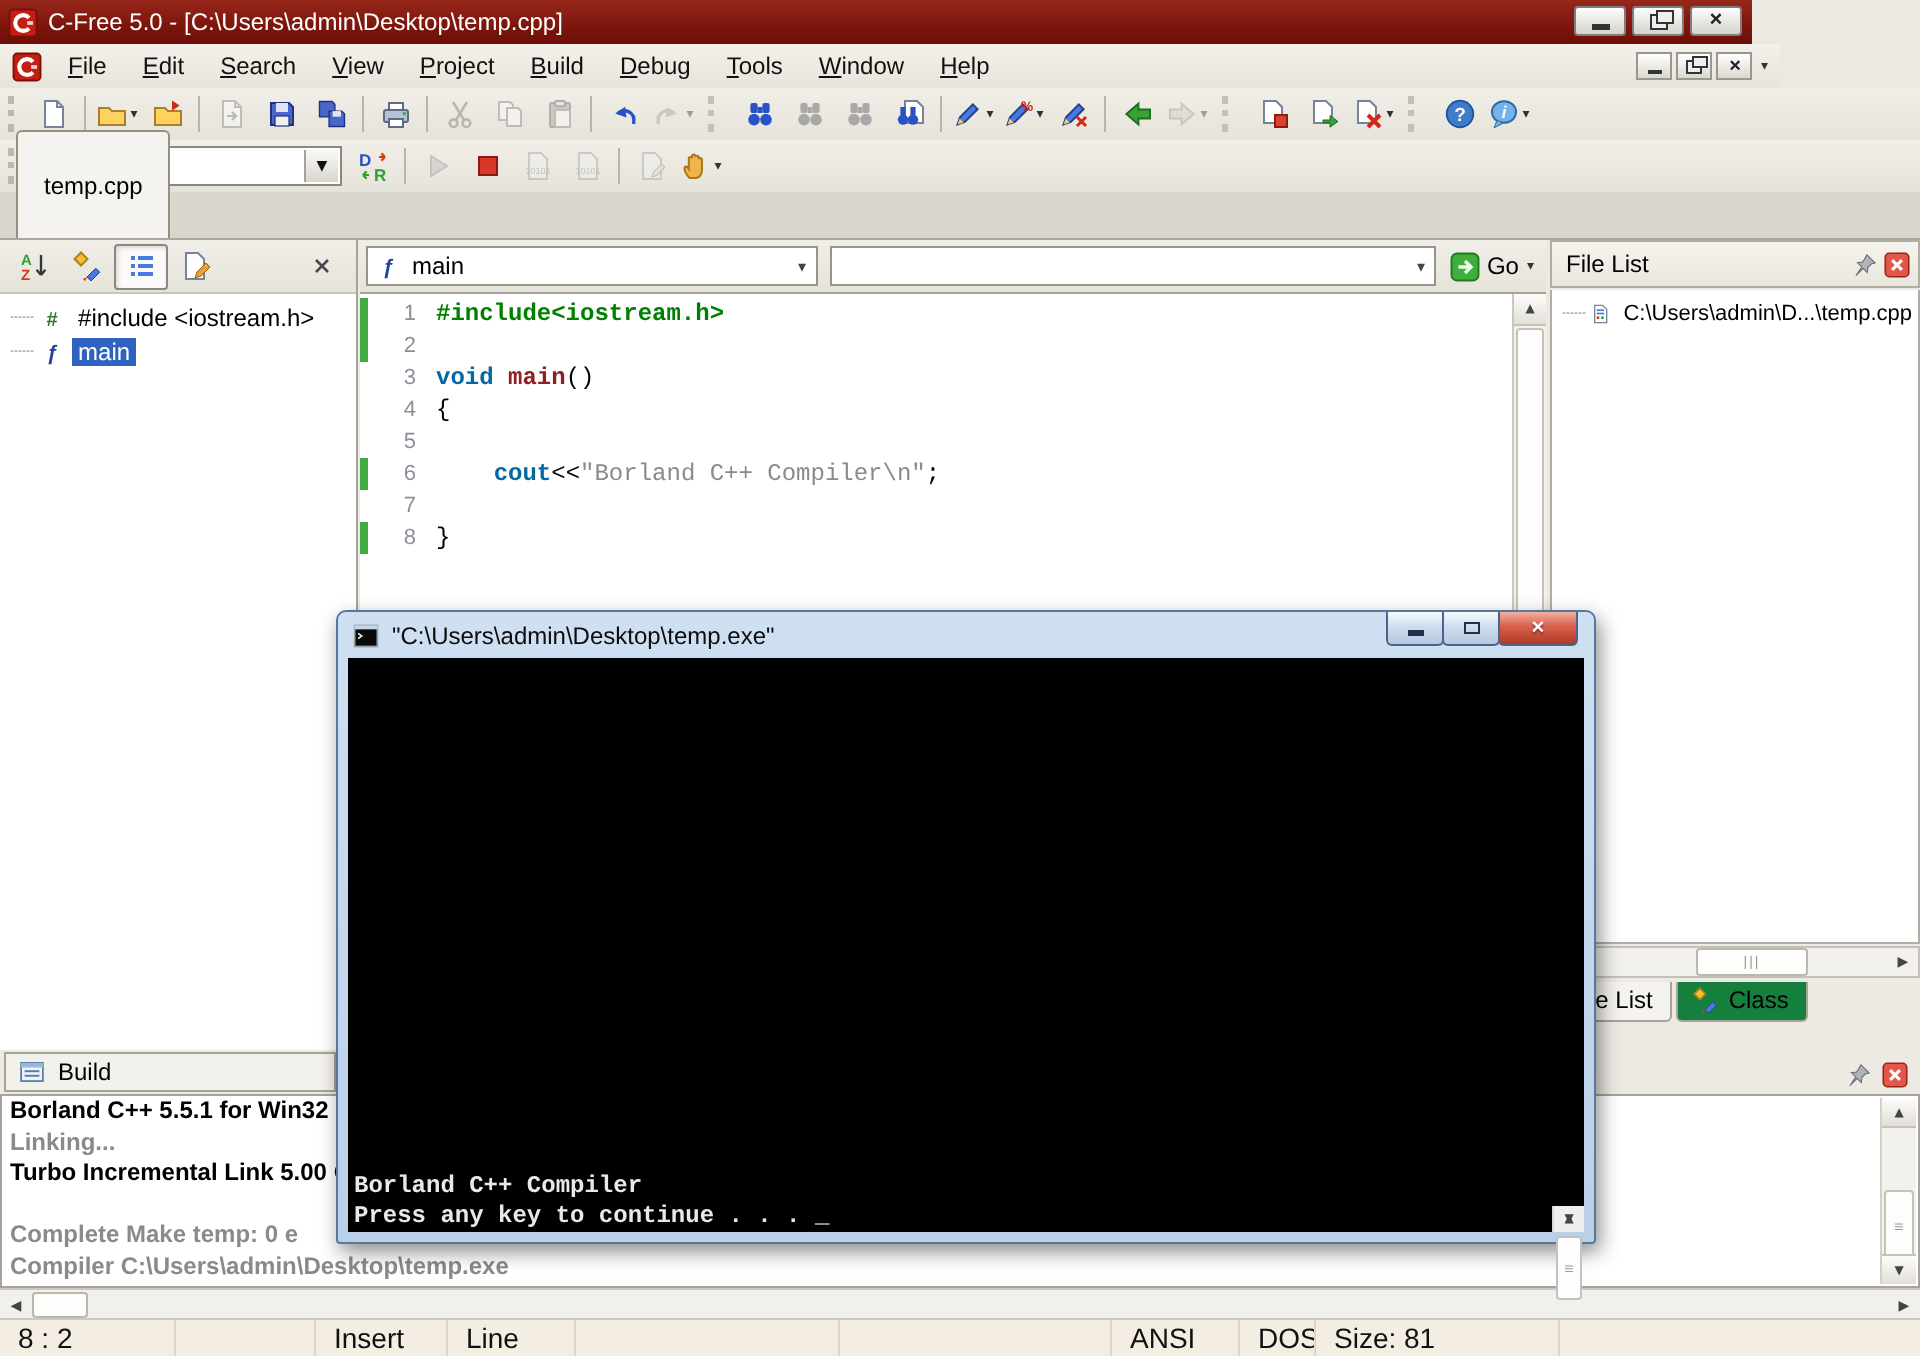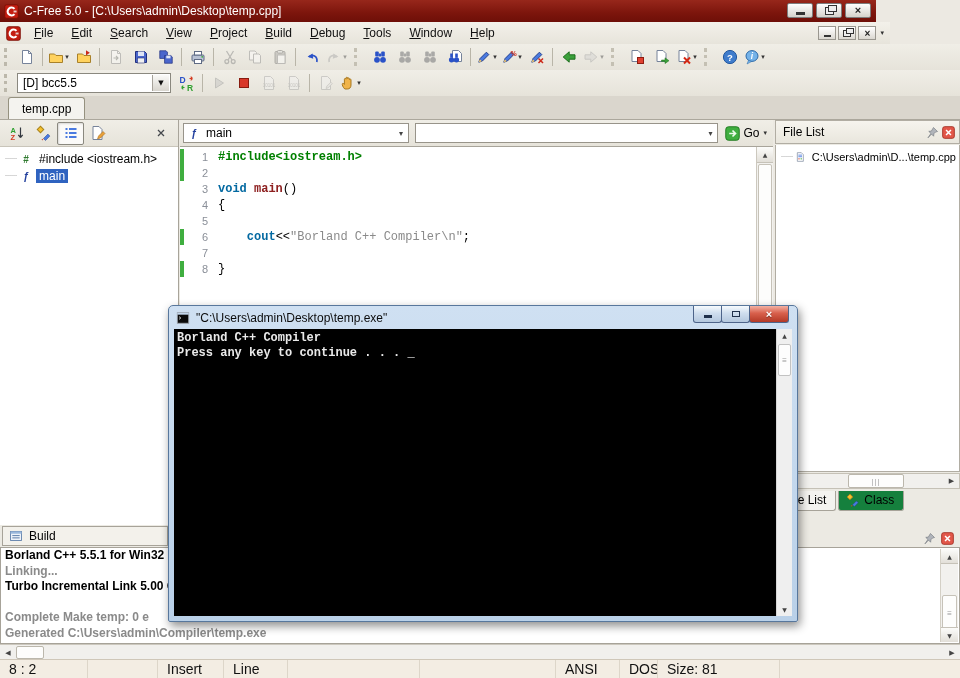--- a/index.html
+++ b/index.html
@@ -53,21 +53,21 @@
   .combo{height:20px;background:#fff;border:1px solid #8a887f;display:flex;align-items:center;
     font-size:12px;position:relative;box-sizing:border-box;margin:0 3px;}
   .combo .combo-val{padding-left:5px;flex:1;white-space:nowrap;overflow:hidden;}
   .combo .drop{position:absolute;right:1px;top:1px;bottom:1px;width:16px;background:linear-gradient(#fafaf8,#d8d5ce);
     border-left:1px solid #a6a29a;display:flex;align-items:center;justify-content:center;font-size:7px;color:#111;}
   .flat-drop{width:14px;text-align:center;font-size:8px;color:#444;}
 
   
   .tabbar{position:absolute;left:0;top:96px;width:960px;height:24px;background:#dad6cd;border-bottom:1px solid #aba79c;box-sizing:border-box;}
   .tab{position:absolute;left:8px;bottom:0;height:21px;background:#f4f3ef;border:1px solid #95917f;border-bottom:none;
-    border-radius:3px 3px 0 0;padding:0 13px;font-size:12px;display:flex;align-items:center;}
+    border-radius:3px 3px 0 0;padding:16px 13px;font-size:12px;display:flex;align-items:center;}
 
   
   .left-panel{position:absolute;left:0;top:120px;width:179px;height:405px;background:#fff;border-right:1px solid #a8a49a;box-sizing:border-box;}
   .lp-toolbar{height:26px;background:linear-gradient(#f0eee7,#e6e3da);border-bottom:1px solid #c9c5ba;
     display:flex;align-items:center;padding:0 4px 0 3px;}
   .lp-btn{width:25px;height:21px;display:flex;align-items:center;justify-content:center;border:1px solid transparent;border-radius:2px;}
   .lp-btn.pressed{border:1px solid #8a887f;background:#fbfaf8;box-shadow:inset 1px 1px 2px rgba(0,0,0,.14);}
   .lp-close{margin-left:auto;}
   .lp-close .ic{width:12px;height:12px;}
   .lp-tree{padding-top:3px;}
@@ -155,21 +155,21 @@
     box-shadow:2px 4px 10px rgba(0,0,0,.45);box-sizing:border-box;}
   .c-title{height:23px;display:flex;align-items:center;padding-left:7px;font-size:12px;color:#0c0c0c;gap:6px;}
   .c-title .ic{width:14px;height:14px;}
   .c-btns{position:absolute;right:8px;top:0;display:flex;}
   .c-btn{width:29px;height:17px;border:1px solid #4d648a;border-top:none;background:linear-gradient(#f6fafd,#cfdeee 45%,#b4c8de);
     display:flex;align-items:center;justify-content:center;border-radius:0 0 3px 3px;box-sizing:border-box;margin-left:-1px;}
   .c-btn .g-min{width:8px;height:3px;background:#20314c;margin-top:4px;}
   .c-btn .g-max{width:8px;height:6px;border:1px solid #20314c;box-sizing:border-box;}
   .c-btn.close{width:40px;background:linear-gradient(#f3b0a2,#d8604c 45%,#b33926);}
   .c-btn.close .g-x{color:#fff;font-size:11px;text-shadow:0 1px 1px rgba(0,0,0,.4);}
-  .c-body{position:absolute;left:5px;right:5px;top:23px;bottom:5px;background:#000;display:flex;}
+  .c-body{position:absolute;left:5px;right:5px;top:23px;bottom:5px;background:#000;display:flex;align-items:flex-end;}
   .c-text{flex:1;font-family:"Liberation Mono","DejaVu Sans Mono",monospace;font-size:12px;font-weight:bold;
     color:#e9e9e9;padding:2px 0 0 3px;line-height:15px;white-space:pre;}
   .c-cursor{display:inline-block;}
   .c-sb{width:15px;background:#efefef;border-left:1px solid #d7d7d7;position:relative;}
   .c-sb .sb-btn{height:13px;background:#efefef;border-bottom:none;font-size:6px;}
   .c-sb .dn{position:absolute;left:0;right:0;bottom:0;height:13px;display:flex;align-items:center;justify-content:center;font-size:6px;color:#444;}
   .c-sb .thumb{position:absolute;left:1px;right:1px;top:15px;height:30px;background:#fdfdfd;border:1px solid #c2c2c2;border-radius:2px;
     display:flex;align-items:center;justify-content:center;font-size:8px;color:#999;}
 </style>
 </head>
@@ -676,21 +676,21 @@
             </svg></span>
       </div>
     </div>
     <div class="bp-out">
       <div id="bp-lines">
           <div class="bline black">Borland C++ 5.5.1 for Win32 C</div>
           <div class="bline gray">Linking...</div>
           <div class="bline black">Turbo Incremental Link 5.00 C</div>
           <div class="bline gray"> </div>
           <div class="bline gray">Complete Make temp: 0 e</div>
-          <div class="bline gray">Generated C:\Users\admin\Compiler\temp.exe</div>
+          <div class="bline gray">Compiler C:\Users\admin\Desktop\temp.exe</div>
         </div>
       <div class="bp-vsb">
         <div class="sb-btn uarr">▲</div>
         <div class="thumb">≡</div>
         <div class="sb-btn dn uarr">▼</div>
       </div>
     </div>
     <div class="bp-hscroll">
       <span class="arr uarr">◀</span>
       <span class="thumb"></span>

